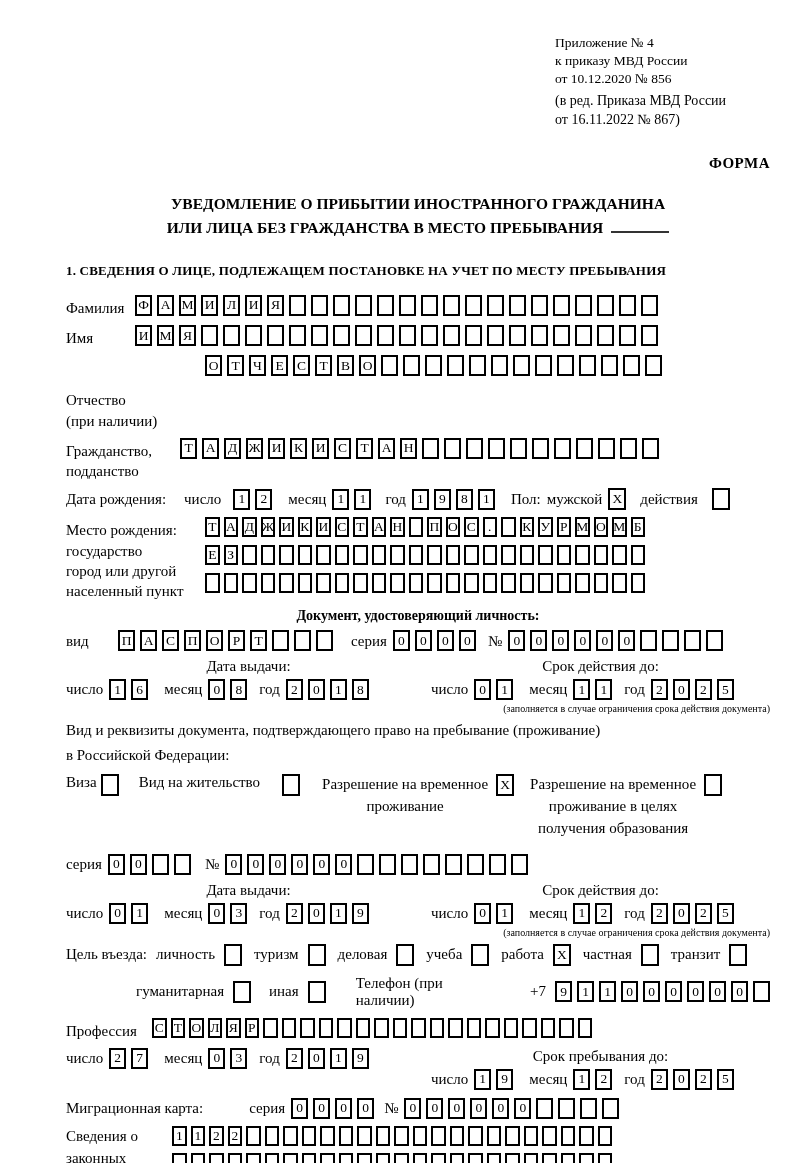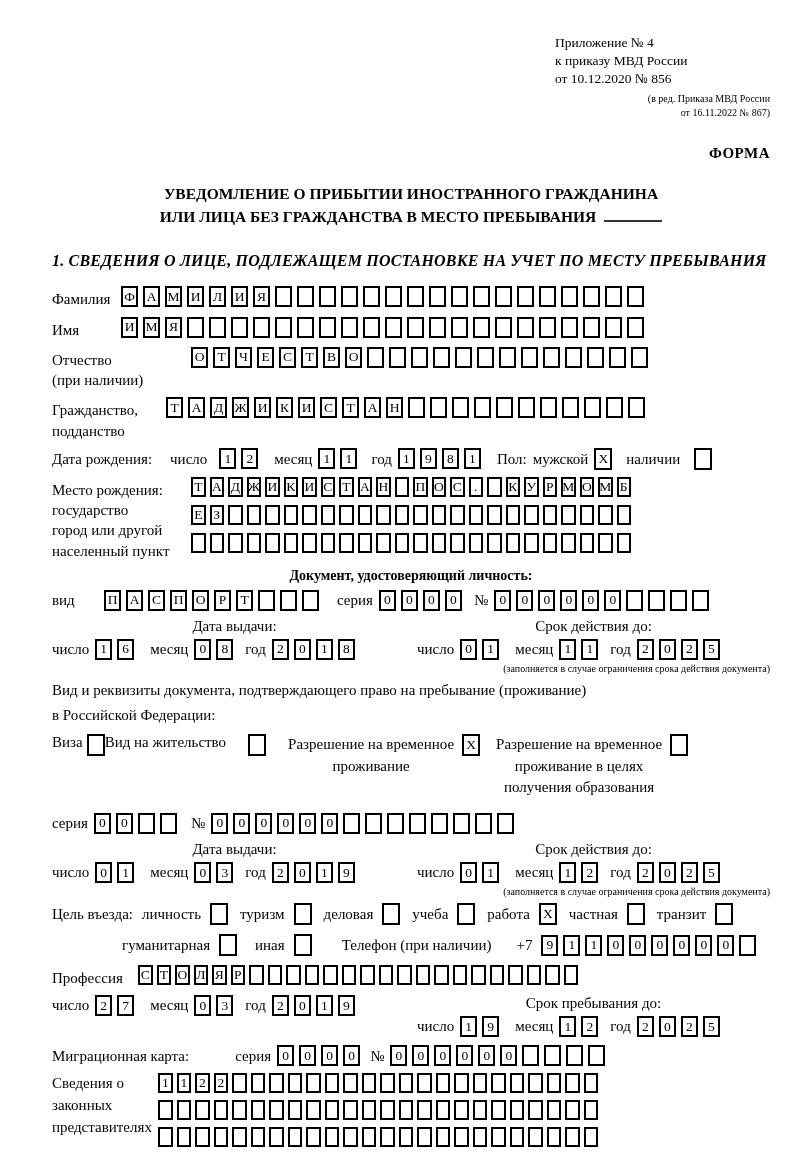--- a/index.html
+++ b/index.html
@@ -1,31 +1,31 @@
 <!DOCTYPE html>
 <html lang="ru"><head>
 <meta charset="utf-8">
 <style>
   * { box-sizing: border-box; }
   html,body { margin:0; padding:0; background:#fff; }
   body { width:800px; height:1163px; font-family:"Liberation Serif", serif; color:#000; overflow:hidden; }
-  .page { width:800px; height:939px; padding:34px 30px 8px 52px; }
+  .page { width:800px; height:939px; padding:34px 30px 8px 66px; }
 
   .hdr { width:215px; margin-left:auto; font-size:13.5px; line-height:1.32; }
-  .hdr .sub { margin-top:5px; font-size:10px;text-align:right; }
+  .hdr .sub { margin-top:5px; font-size:14px; }
   .forma { text-align:right; font-weight:bold; font-size:15px; margin-top:26px; letter-spacing:.5px; }
 
   .title { text-align:center; font-weight:bold; font-size:15.5px; line-height:1.5; margin-top:20px; }
   .blankline { display:inline-block; width:58px; border-bottom:2px solid #333; height:.9em; margin-left:8px; }
 
-  .sec { font-weight:bold; font-size:16px; letter-spacing:.2px; margin-top:24px; margin-bottom:16px;font-style:italic; }
+  .sec { font-weight:bold; font-size:13px; letter-spacing:.2px; margin-top:24px; margin-bottom:16px; }
 
   .row { display:flex; align-items:flex-start; margin-bottom:7px; font-size:15px; line-height:1.35; }
   .lab { flex:none; padding-top:3px; }
-  .lab-sur { width:69px; } .lab-pat { width:139px; } .lab-cit { width:114px; }
+  .lab-sur { width:69px; } .lab-pat { width:139px;margin-top:32px; } .lab-cit { width:114px; }
   .lab-place { width:139px; } .lab-vid { width:46px; } .lab-prof { width:86px; }
   .lab-rep { width:106px; }
 
   .cells { display:flex; gap:5px; flex-wrap:nowrap; }
   .cell { flex:none; width:17px; height:21px; border:2px solid #000; display:flex;
           align-items:center; justify-content:center; font-size:13.5px; background:#fff; }
   .compact { gap:4px; }
   .compact .cell { width:14.5px; height:20px; }
   .cb { flex:none; width:18px; height:22px; border:2px solid #000; display:inline-flex;
         align-items:center; justify-content:center; font-size:13.5px; }
@@ -219,21 +219,21 @@
     <span style="margin-left:8px;">год</span>
     <span class="cells">
         <span class="cell">1</span>
         <span class="cell">9</span>
         <span class="cell">8</span>
         <span class="cell">1</span>
       </span>
     <span style="margin-left:10px;">Пол:</span>
     <span>мужской</span>
     <span class="cb">X</span>
-    <span style="margin-left:8px;">наличии</span>
+    <span style="margin-left:8px;">действия</span>
     <span class="cb" style="margin-left:8px;"></span>
   </div>
 
   <div class="row" style="margin-top:6px;">
     <div class="lab lab-place">
       <div>Место рождения:</div>
       <div>государство</div>
       <div>город или другой</div>
       <div>населенный пункт</div>
     </div>
@@ -407,21 +407,21 @@
   </div>
 
   <div class="ptext" style="margin-top:8px;">Вид и реквизиты документа, подтверждающего право на пребывание (проживание)</div>
   <div class="ptext">в Российской Федерации:</div>
 
   <div class="visa-row">
     <span class="opt">
       <span>Виза</span>
       <span class="cb" style="margin-left:4px;"></span>
     </span>
-    <span class="opt" style="justify-content:flex-end;">
+    <span class="opt" style="margin-left:20px;justify-content:flex-end;">
       <span>Вид на жительство</span>
       <span class="cb" style="margin-left:22px;"></span>
     </span>
     <span class="opt" style="margin-left:22px;">
       <span class="optlab">
         <div>Разрешение на временное</div>
         <div>проживание</div>
       </span>
       <span class="cb">X</span>
     </span>

